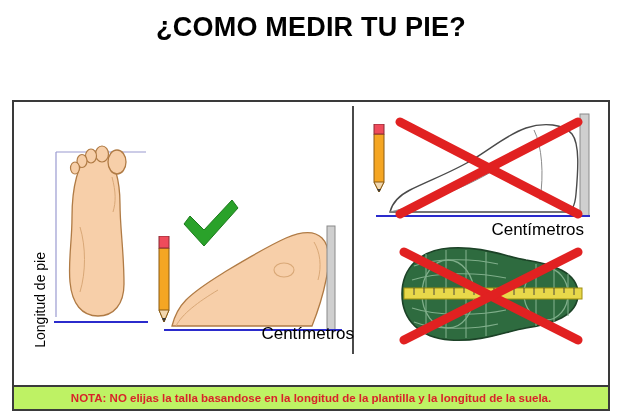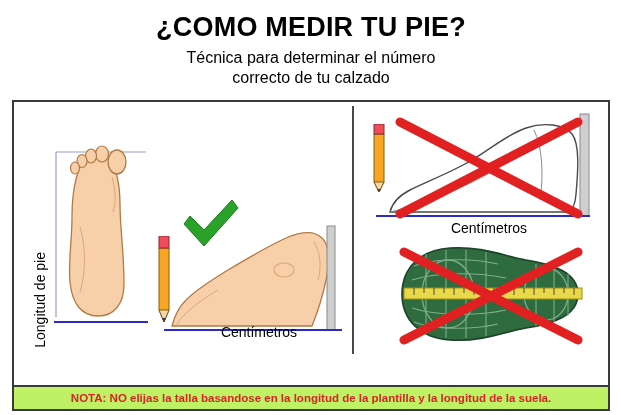--- a/index.html
+++ b/index.html
@@ -80,44 +80,40 @@
     text-align: center;
     font-size: 11.5px;
     font-weight: bold;
     color: #d8232a;
     background: #bef264;
   }
 
   
   .abs { position: absolute; }
   .label-h {
-    font-size: 14px;
-    color: #000000;
-    text-align: center;
+    font-size: 17px;
+    color: #000000;
+    text-align: right;
   }
   .label-v {
     font-size: 14px;
     color: #000000;
     writing-mode: vertical-rl;
     transform: rotate(180deg);
     white-space: nowrap;
   }
   svg { display: block; }
 </style>
 </head>
 <body>
 
 <div id="page">
 
   <div class="title">¿COMO MEDIR TU PIE?</div>
 
-  <div class="subtitle">
-    <div>Técnica para determinar el número</div>
-    <div>correcto de tu calzado</div>
-  </div>
 
   <div class="panel">
 
     <div class="divider"></div>
 
     <div class="label-v abs" style="left:18px; top:150px;">Longitud de pie</div>
 
     <svg class="abs" style="left:36px; top:30px;" width="100" height="200" viewBox="0 0 100 200">
 
       <line x1="6" y1="20" x2="96" y2="20" stroke="#9a9ad0" stroke-width="1.2"></line>

